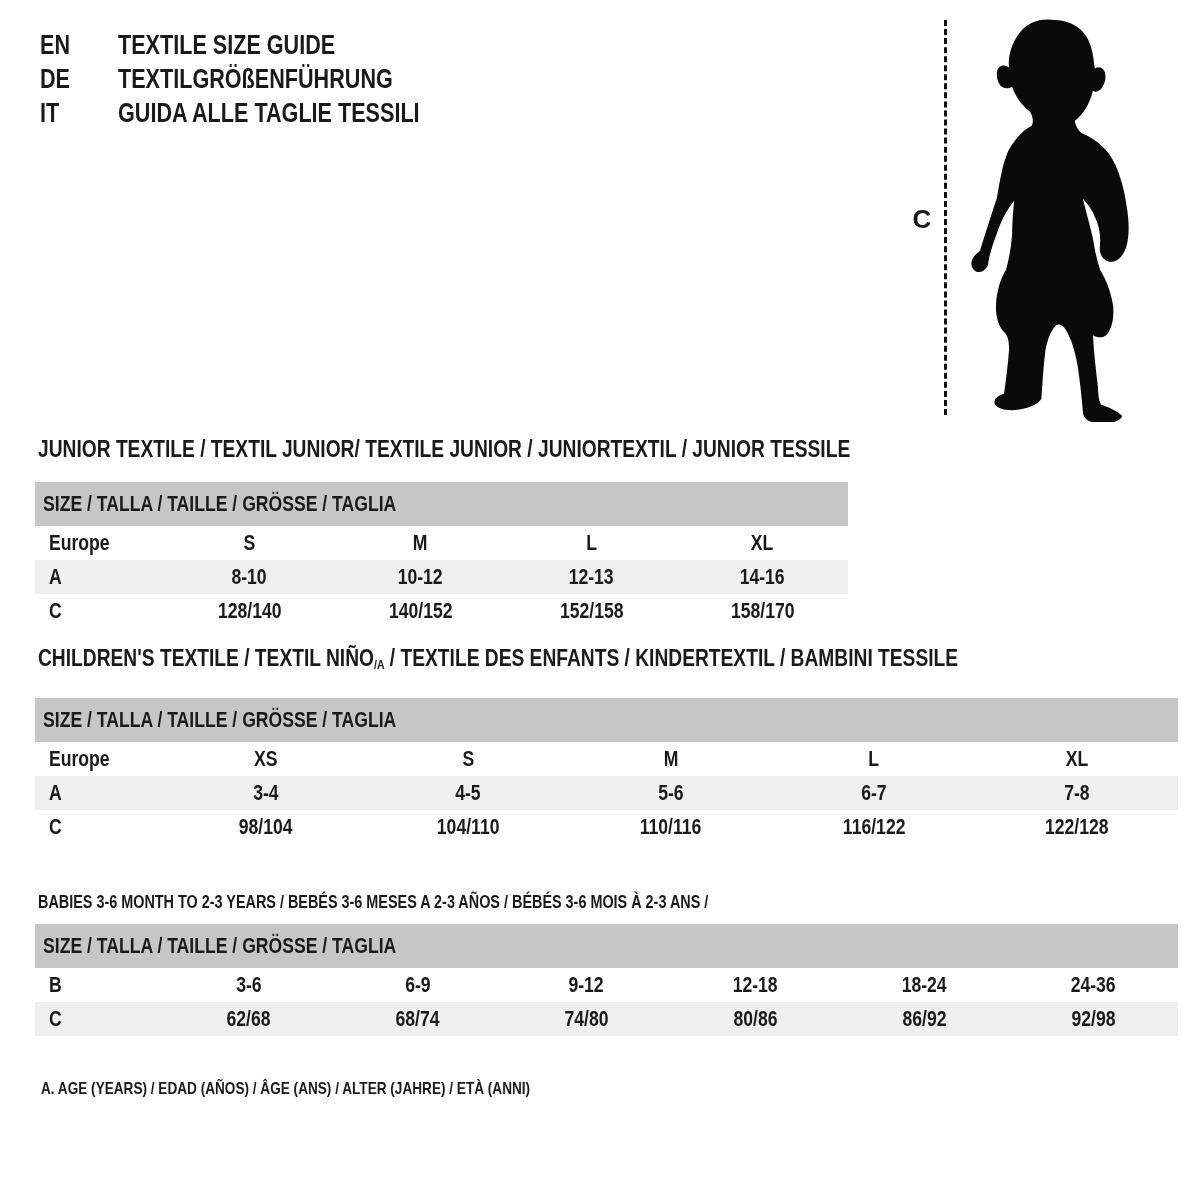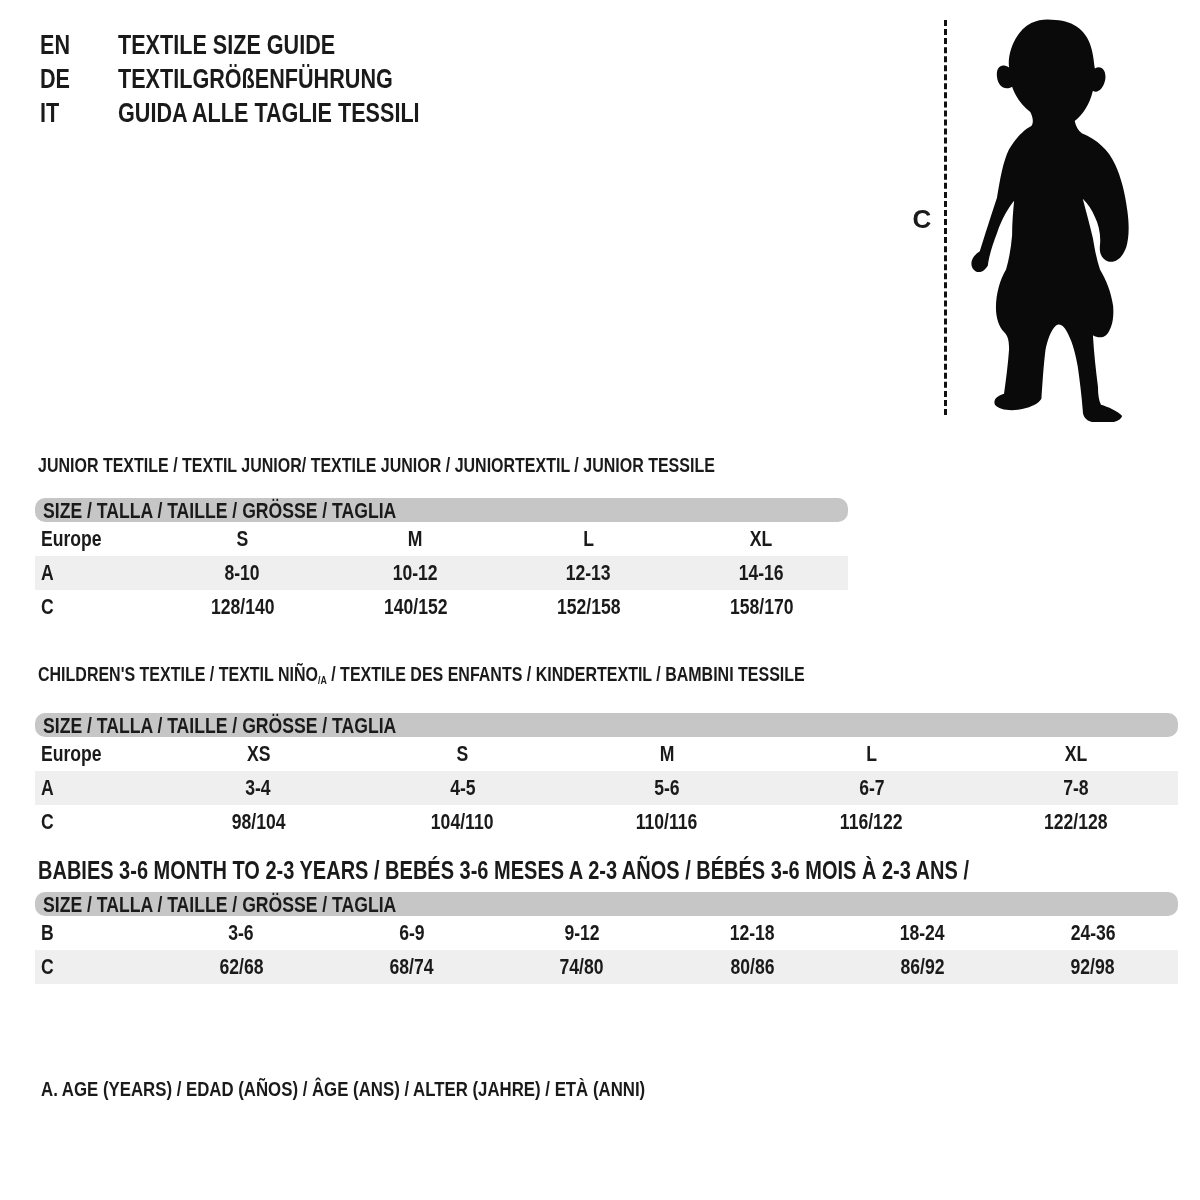--- a/index.html
+++ b/index.html
@@ -11,35 +11,35 @@
   }
   .abs { position:absolute; }
   .cond { display:inline-block; transform:scaleX(0.8); transform-origin:center center; white-space:nowrap; }
   .condl { transform-origin:left center; }
 
   
   .lang-row { display:flex; height:34px; align-items:flex-start; font-size:27px; }
   .lang-code { width:78px; }
 
   
-  .tbl-title { font-size:20px; line-height:26px; padding-left:3px; margin-bottom:20px;margin-top:16px; }
+  .tbl-title { font-size:24px; line-height:26px; padding-left:3px; margin-bottom:20px; }
   .size-bar {
-    height:24px; background:#c6c6c6; display:flex; align-items:flex-start;
-    padding-left:8px; font-size:22px;border-radius:10px;
+    height:44px; background:#c6c6c6; display:flex; align-items:center;
+    padding-left:8px; font-size:22px;
   }
   .trow { display:flex; align-items:center; height:34px; font-size:22px; }
   .trow.gray { background:#efefef; }
-  .trow .lbl { width:115px; padding-left:6px; text-align:left; }
+  .trow .lbl { width:115px; padding-left:6px; text-align:left;margin-left:8px; }
   .trow .cell { flex:1; text-align:center; }
 
-  .babies-title-line { font-size:25px; line-height:34px; padding-left:3px; }
+  .babies-title-line { font-size:18px; line-height:34px; padding-left:3px;margin-top:32px; }
   .babies-gap { height:5px; }
 
   
-  .foot-line { font-size:21px; line-height:33px; padding-left:3px; }
+  .foot-line { font-size:17px; line-height:33px; padding-left:3px; }
 
   
   .measure-line { border-left:3px dashed #111111; width:0; }
   .measure-label { font-size:26px; text-align:center; width:40px; }
   .sub { font-size:0.55em; vertical-align:-0.25em; }
 </style>
 </head>
 <body>
 
 <div class="abs" style="left:40px; top:30px;">

